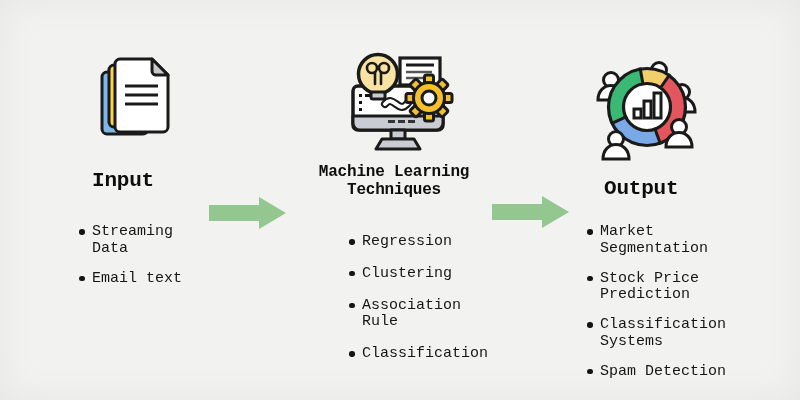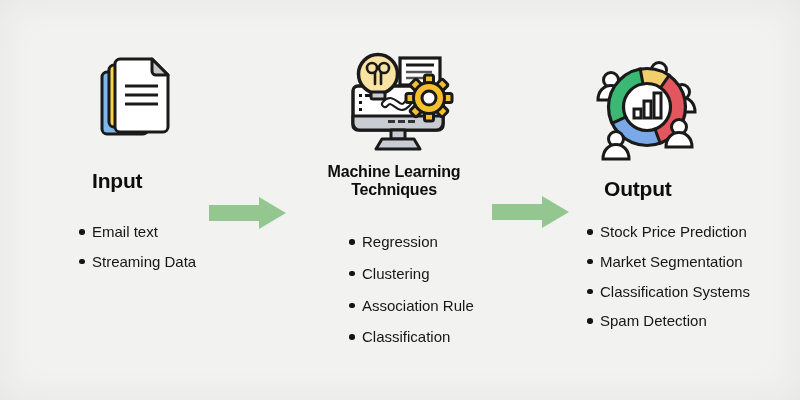--- a/index.html
+++ b/index.html
@@ -1,21 +1,21 @@
 <!DOCTYPE html>
 <html><head>
 <meta charset="utf-8">
 <style>
   html,body{margin:0;padding:0;}
   .canvas{
     position:relative;
     width:800px;height:400px;
     background:#f2f2f1;
     overflow:hidden;
-    font-family:Liberation Sans, sans-serif;
+    font-family:Liberation Mono, monospace;
     color:#141414;
     box-shadow:inset 0 0 40px rgba(0,0,0,0.05);
   }
   .icon{position:absolute;}
   .col-title{
     position:absolute;
     font-weight:700;
     font-size:21px;
     letter-spacing:-0.2px;
     color:#0d0d0d;
@@ -61,22 +61,22 @@
       <path d="M54,3 L70,19 H58 a4,4 0 0 1 -4,-4 Z" fill="#c9c9c9"></path>
       <line x1="27" y1="30" x2="60" y2="30"></line>
       <line x1="27" y1="39" x2="60" y2="39"></line>
       <line x1="27" y1="48" x2="60" y2="48"></line>
     </g>
   </svg>
 
   <h2 class="col-title" id="input-title" style="left:92px;top:169px;">Input</h2>
 
   <ul class="bullet-list" style="left:78px;top:224px;width:140px;">
+    <li>Streaming Data</li>
     <li>Email text</li>
-    <li>Streaming Data</li>
   </ul>
 
   <svg class="arrow" style="left:209px;top:195px;" width="78" height="36" viewBox="0 0 78 36">
     <polygon points="0,10 50,10 50,2 77,18 50,34 50,26 0,26" fill="#93c78f"></polygon>
   </svg>
 
   <svg class="icon" style="left:344px;top:46px;" width="112" height="110" viewBox="0 0 112 110">
 
     <rect x="56" y="12" width="40" height="27" fill="#ffffff" stroke="#1a1a1a" stroke-width="3.2"></rect>
     <line x1="62" y1="19" x2="90" y2="19" stroke="#1a1a1a" stroke-width="3"></line>
@@ -176,19 +176,19 @@
       <rect x="62" y="43" width="7" height="25"></rect>
     </g>
 
     <use href="#person" transform="translate(87,97)"></use>
     <use href="#person" transform="translate(24,109)"></use>
   </svg>
 
   <h2 class="col-title" id="output-title" style="left:604px;top:177px;text-align:right;">Output</h2>
 
   <ul class="bullet-list" style="left:586px;top:224px;width:185px;">
+    <li>Market Segmentation</li>
     <li>Stock Price Prediction</li>
-    <li>Market Segmentation</li>
     <li>Classification Systems</li>
     <li>Spam Detection</li>
   </ul>
 
 </div>
 
 </body></html>

